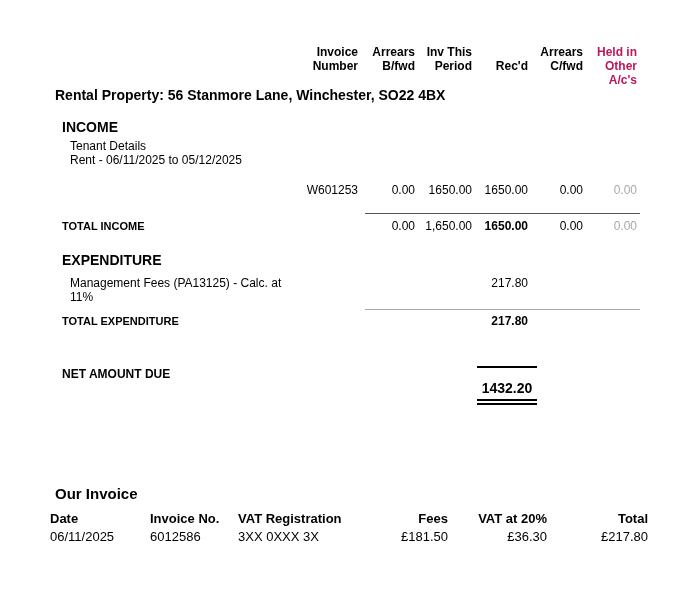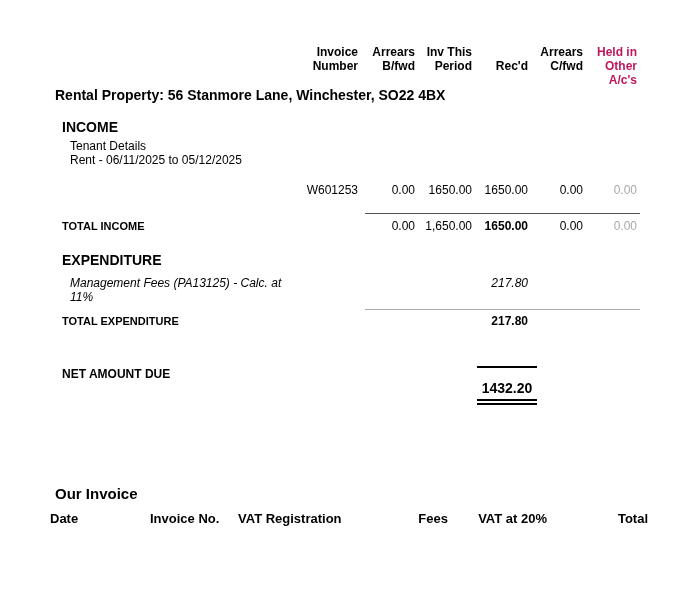--- a/index.html
+++ b/index.html
@@ -45,21 +45,21 @@
   .mt8 { margin-top:16px; }   .mt9 { margin-top:9px; }
   .mt16 { margin-top:16px; }
 
   .rule-span { margin-left:365px; width:275px; }
   .rule-dark  { border-top:1px solid #555555; }
   .rule-light { border-top:1px solid #aaaaaa; }
 
   .total-label { font-size:11px; line-height:17px; font-weight:bold; padding-left:62px; white-space:nowrap; }
 
   .exp-desc { font-size:12px; line-height:14px; padding-left:70px; white-space:pre-line; max-width:290px; }
-  .row-top { align-items:start;font-style:italic; }
+  .row-top { align-items:start; }
 
   
   .net-row { position:relative; height:34px; margin-top:36px; }
   .net-label { position:absolute; left:62px; top:0; font-size:12px; line-height:17px; font-weight:bold; }
   .net-box { position:absolute; left:477px; top:0; width:60px; }
   .net-rule-top { border-top:2px solid #000; }
   .net-value { font-size:14px; line-height:18px; font-weight:bold; text-align:center; padding:11px 0 2px 0; }
   .net-double { height:0; border-top:2px solid #000; border-bottom:2px solid #000; padding-top:2px; }
 
   
@@ -161,14 +161,22 @@
 
   <div class="inv-row mt9">
     <div class="inv-cell hdr">Date</div>
     <div class="inv-cell hdr">Invoice No.</div>
     <div class="inv-cell hdr">VAT Registration</div>
     <div class="inv-cell hdr right">Fees</div>
     <div class="inv-cell hdr right">VAT at 20%</div>
     <div class="inv-cell hdr right">Total</div>
   </div>
 
+  <div class="inv-row mt5">
+    <div class="inv-cell">06/11/2025</div>
+    <div class="inv-cell">6012586</div>
+    <div class="inv-cell">3XX 0XXX 3X</div>
+    <div class="inv-cell right">£181.50</div>
+    <div class="inv-cell right">£36.30</div>
+    <div class="inv-cell right">£217.80</div>
+  </div>
 
 </div>
 
 </body></html>

